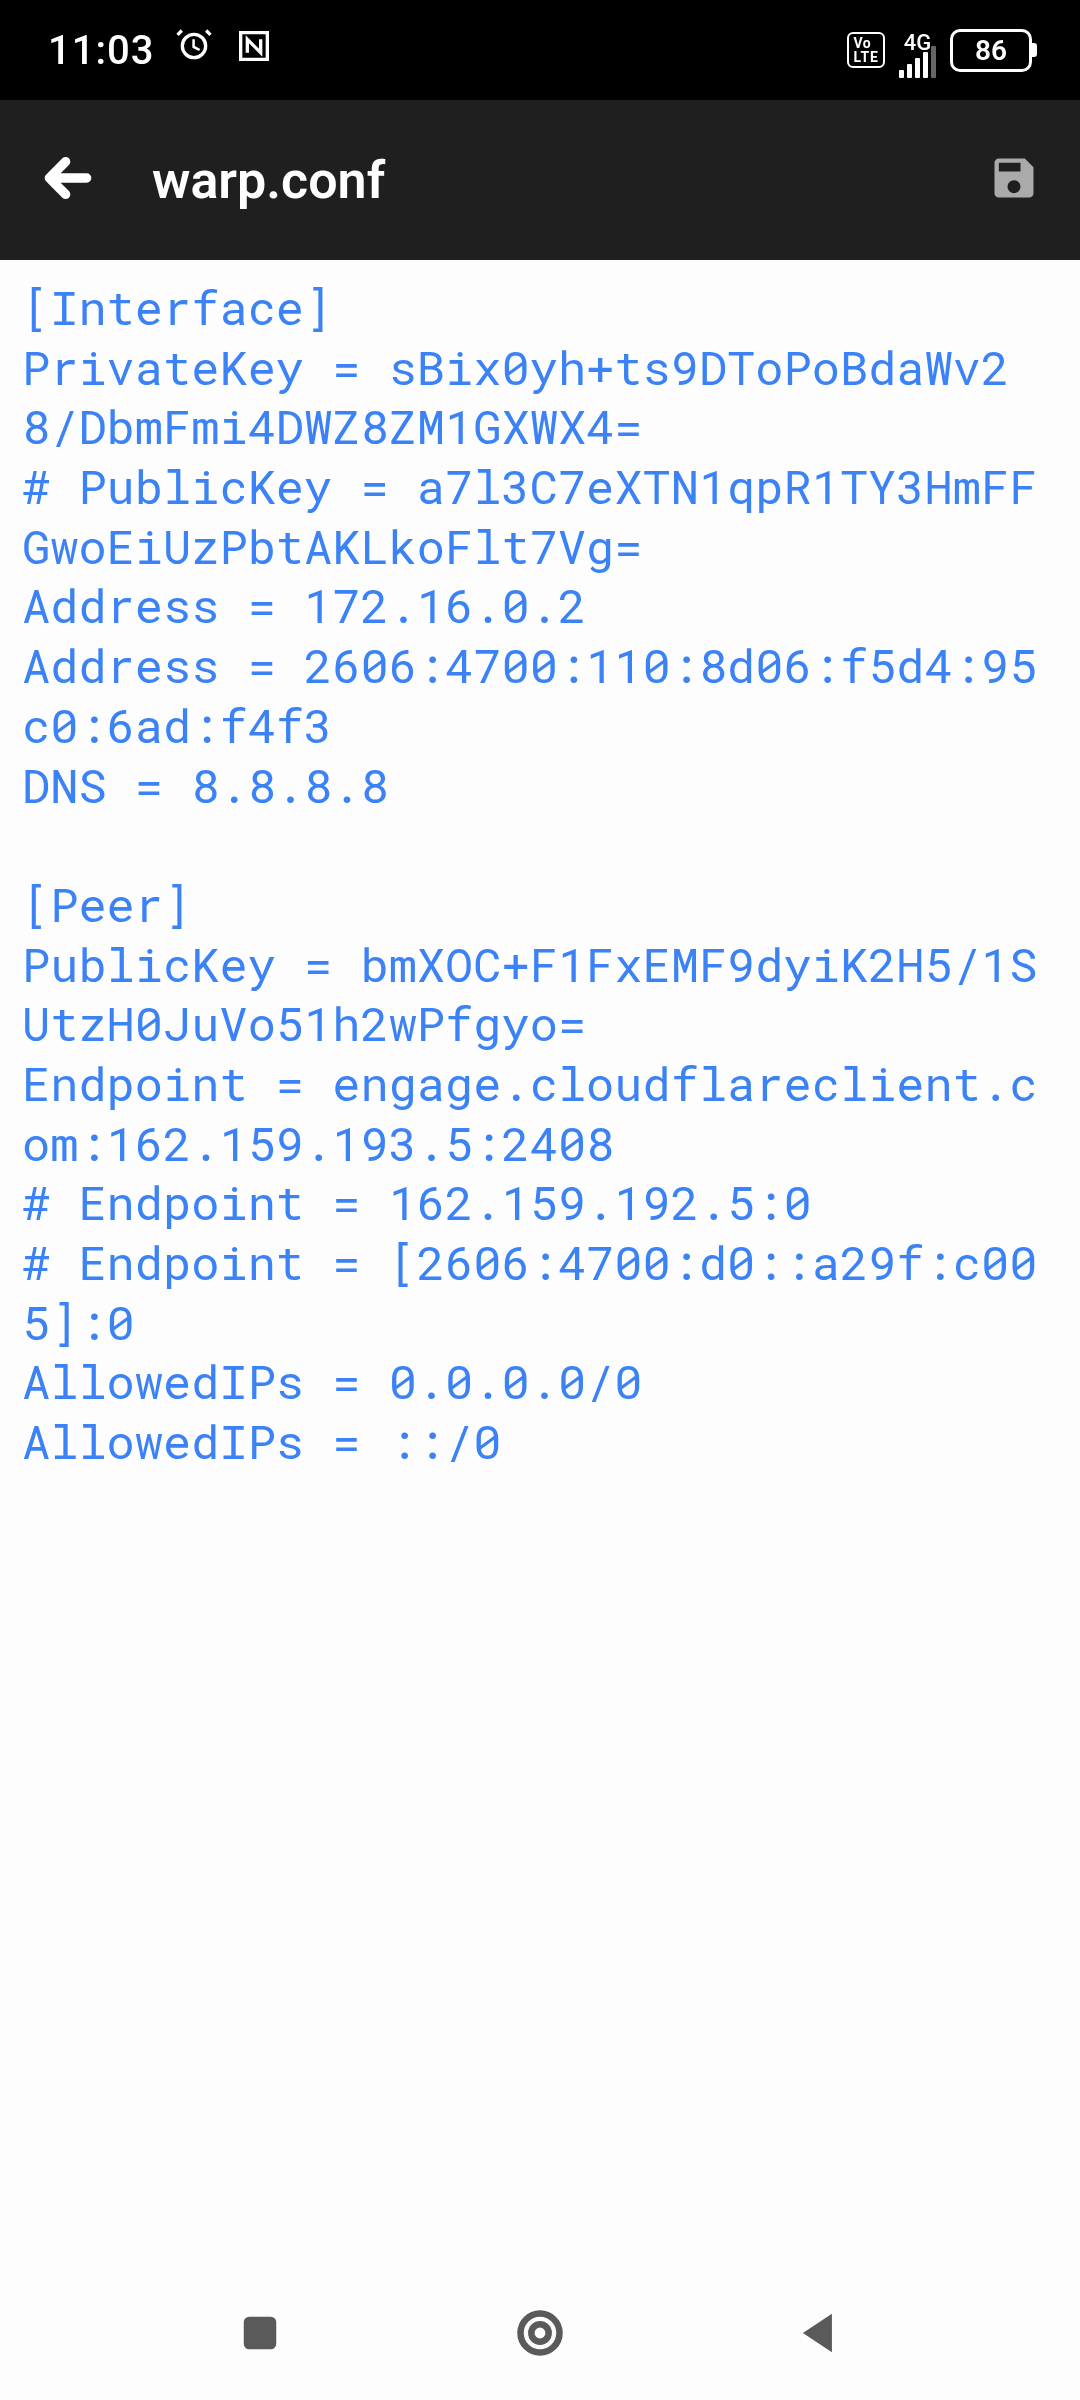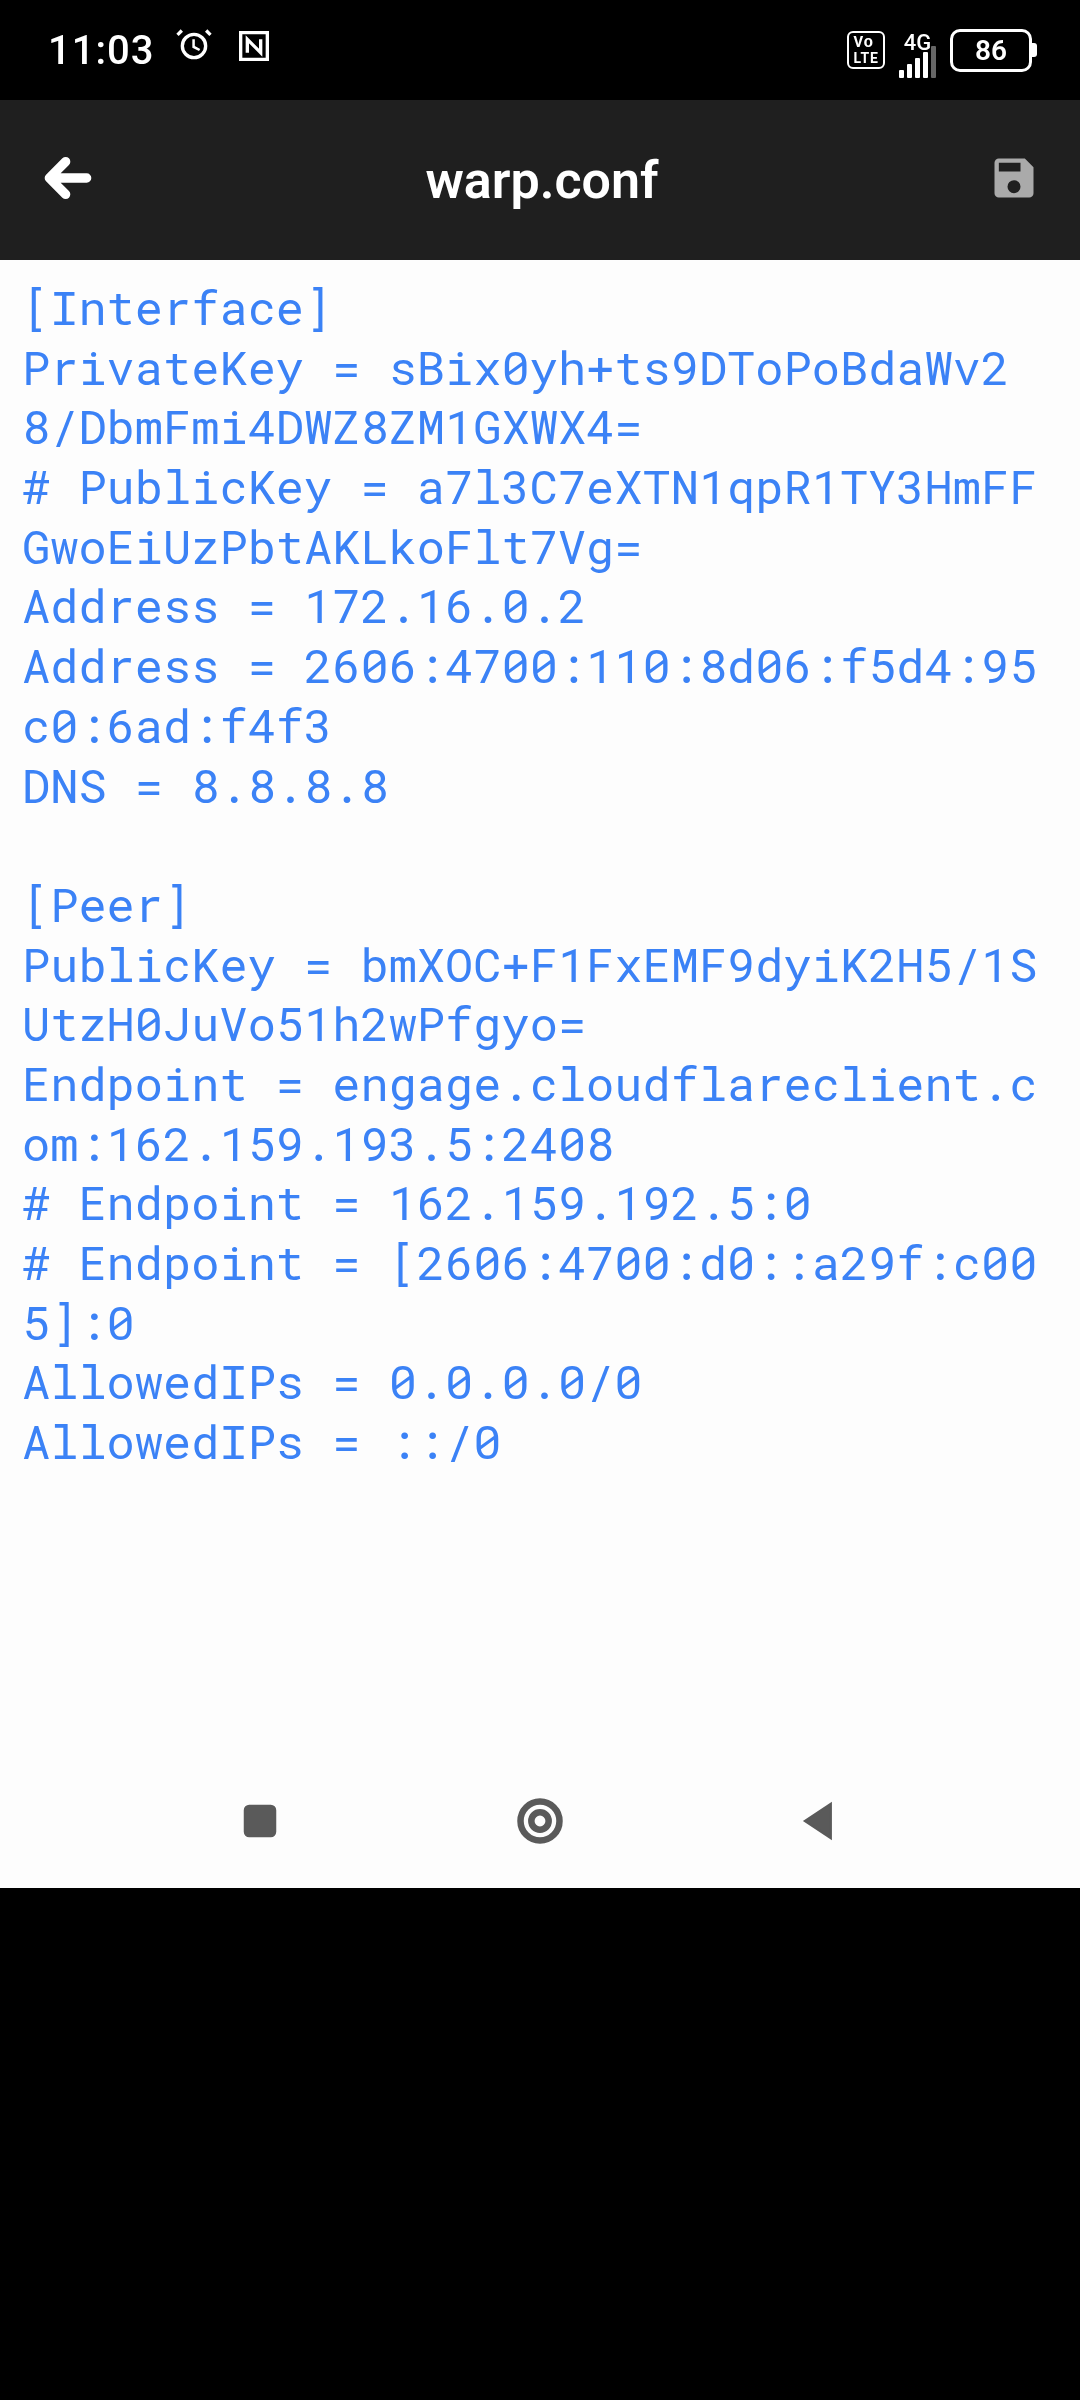--- a/index.html
+++ b/index.html
@@ -1,46 +1,46 @@
 <!DOCTYPE html>
 <html><head>
   <meta charset="utf-8">
   <style>
     * { margin: 0; padding: 0; box-sizing: border-box; }
     html, body { width: 1080px; height: 2400px; overflow: hidden; background: #000; font-family: -apple-system, Roboto, sans-serif; }
-    .screen { width: 1080px; height: 1888px; display: flex; flex-direction: column; }
+    .screen { width: 1080px; height: 2400px; display: flex; flex-direction: column; }
 
     
     .status-bar { height: 100px; background: #000; color: #fff; display: flex; align-items: center; justify-content: space-between; padding: 0 48px; font-size: 38px; font-weight: 500; }
     .status-left { display: flex; align-items: center; gap: 20px; }
     .status-right { display: flex; align-items: center; gap: 14px; }
     .clock { font-size: 40px; letter-spacing: 1px; }
     .alarm-icon svg, .nfc-icon svg { width: 40px; height: 40px; fill: #fff; }
 
     .volte-badge { border: 2px solid #fff; border-radius: 6px; padding: 2px 4px; font-size: 16px; font-weight: 700; line-height: 1; }
-    .volte-badge .top { display:block; font-size:16px; letter-spacing:0.5px;font-family:Liberation Mono, monospace;}
+    .volte-badge .top { display:block; font-size:14px; letter-spacing:0.5px;}
     .volte-badge .bot { display:block; font-size:14px; letter-spacing:1px;}
 
     .net-label { font-size: 22px; line-height: 1; margin-bottom: -6px; }
     .net-group { display: flex; flex-direction: column; align-items: center; margin-top: 9px; }
     .signal-bars { display: inline-flex; align-items: flex-end; gap: 3px; height: 30px; }
     .signal-bars span { width: 5px; background: #fff; display: inline-block; border-radius:1px; }
     .signal-bars span:nth-child(1){height:8px;}
     .signal-bars span:nth-child(2){height:14px;}
     .signal-bars span:nth-child(3){height:20px;}
     .signal-bars span:nth-child(4){height:26px;}
     .signal-bars span:nth-child(5){height:32px; background:#666;}
 
     .battery { display: inline-flex; align-items: flex-start; border: 3px solid #fff; border-radius: 10px; padding: 2px 22px; font-size: 28px; font-weight:600; position: relative; }
     .battery::after { content:""; position:absolute; right:-8px; top:50%; transform:translateY(-50%); width:5px; height:14px; background:#fff; border-radius:0 3px 3px 0;}
 
     
     .app-bar { height: 160px; background: #1f1f1f; color: #fff; display: flex; align-items: center; padding: 0 40px; gap: 56px; }
     .back-btn svg { width: 56px; height: 56px; stroke: #fff; fill:none; stroke-width:4; }
-    .title { font-size: 52px; font-weight: 600; flex: 1; text-align: center; }
+    .title { font-size: 52px; font-weight: 600; flex: 1; }
     .save-btn svg { width: 52px; height: 52px; fill: #aaa; }
 
     
     .content { flex: 1; background: #fdfdfd; color: #3b82f6; padding: 18px 22px; font-family: "Roboto Mono", "Courier New", monospace; font-size: 47px; line-height: 1.27; white-space: pre-wrap; word-break: break-all; overflow: hidden; }
 
     
     .nav-bar { height: 130px; background: #fdfdfd; display: flex; align-items: center; justify-content: space-around; padding: 0 120px; }
     .nav-btn svg { width: 52px; height: 52px; fill: #5a5a5a; stroke:#5a5a5a; }
   </style>
 </head>

